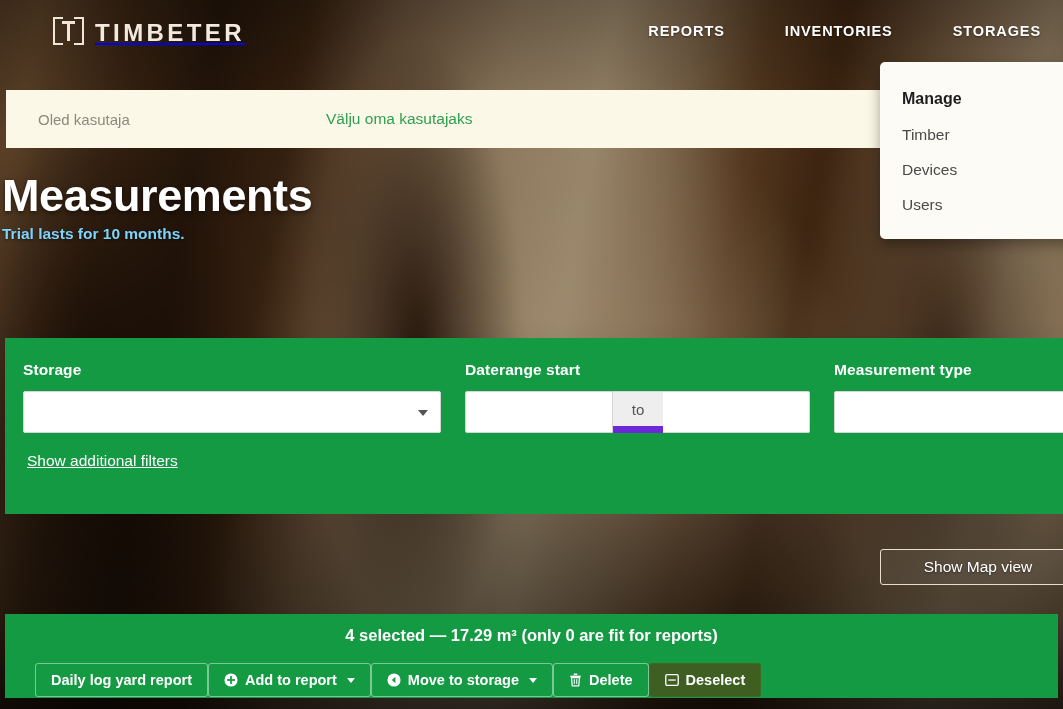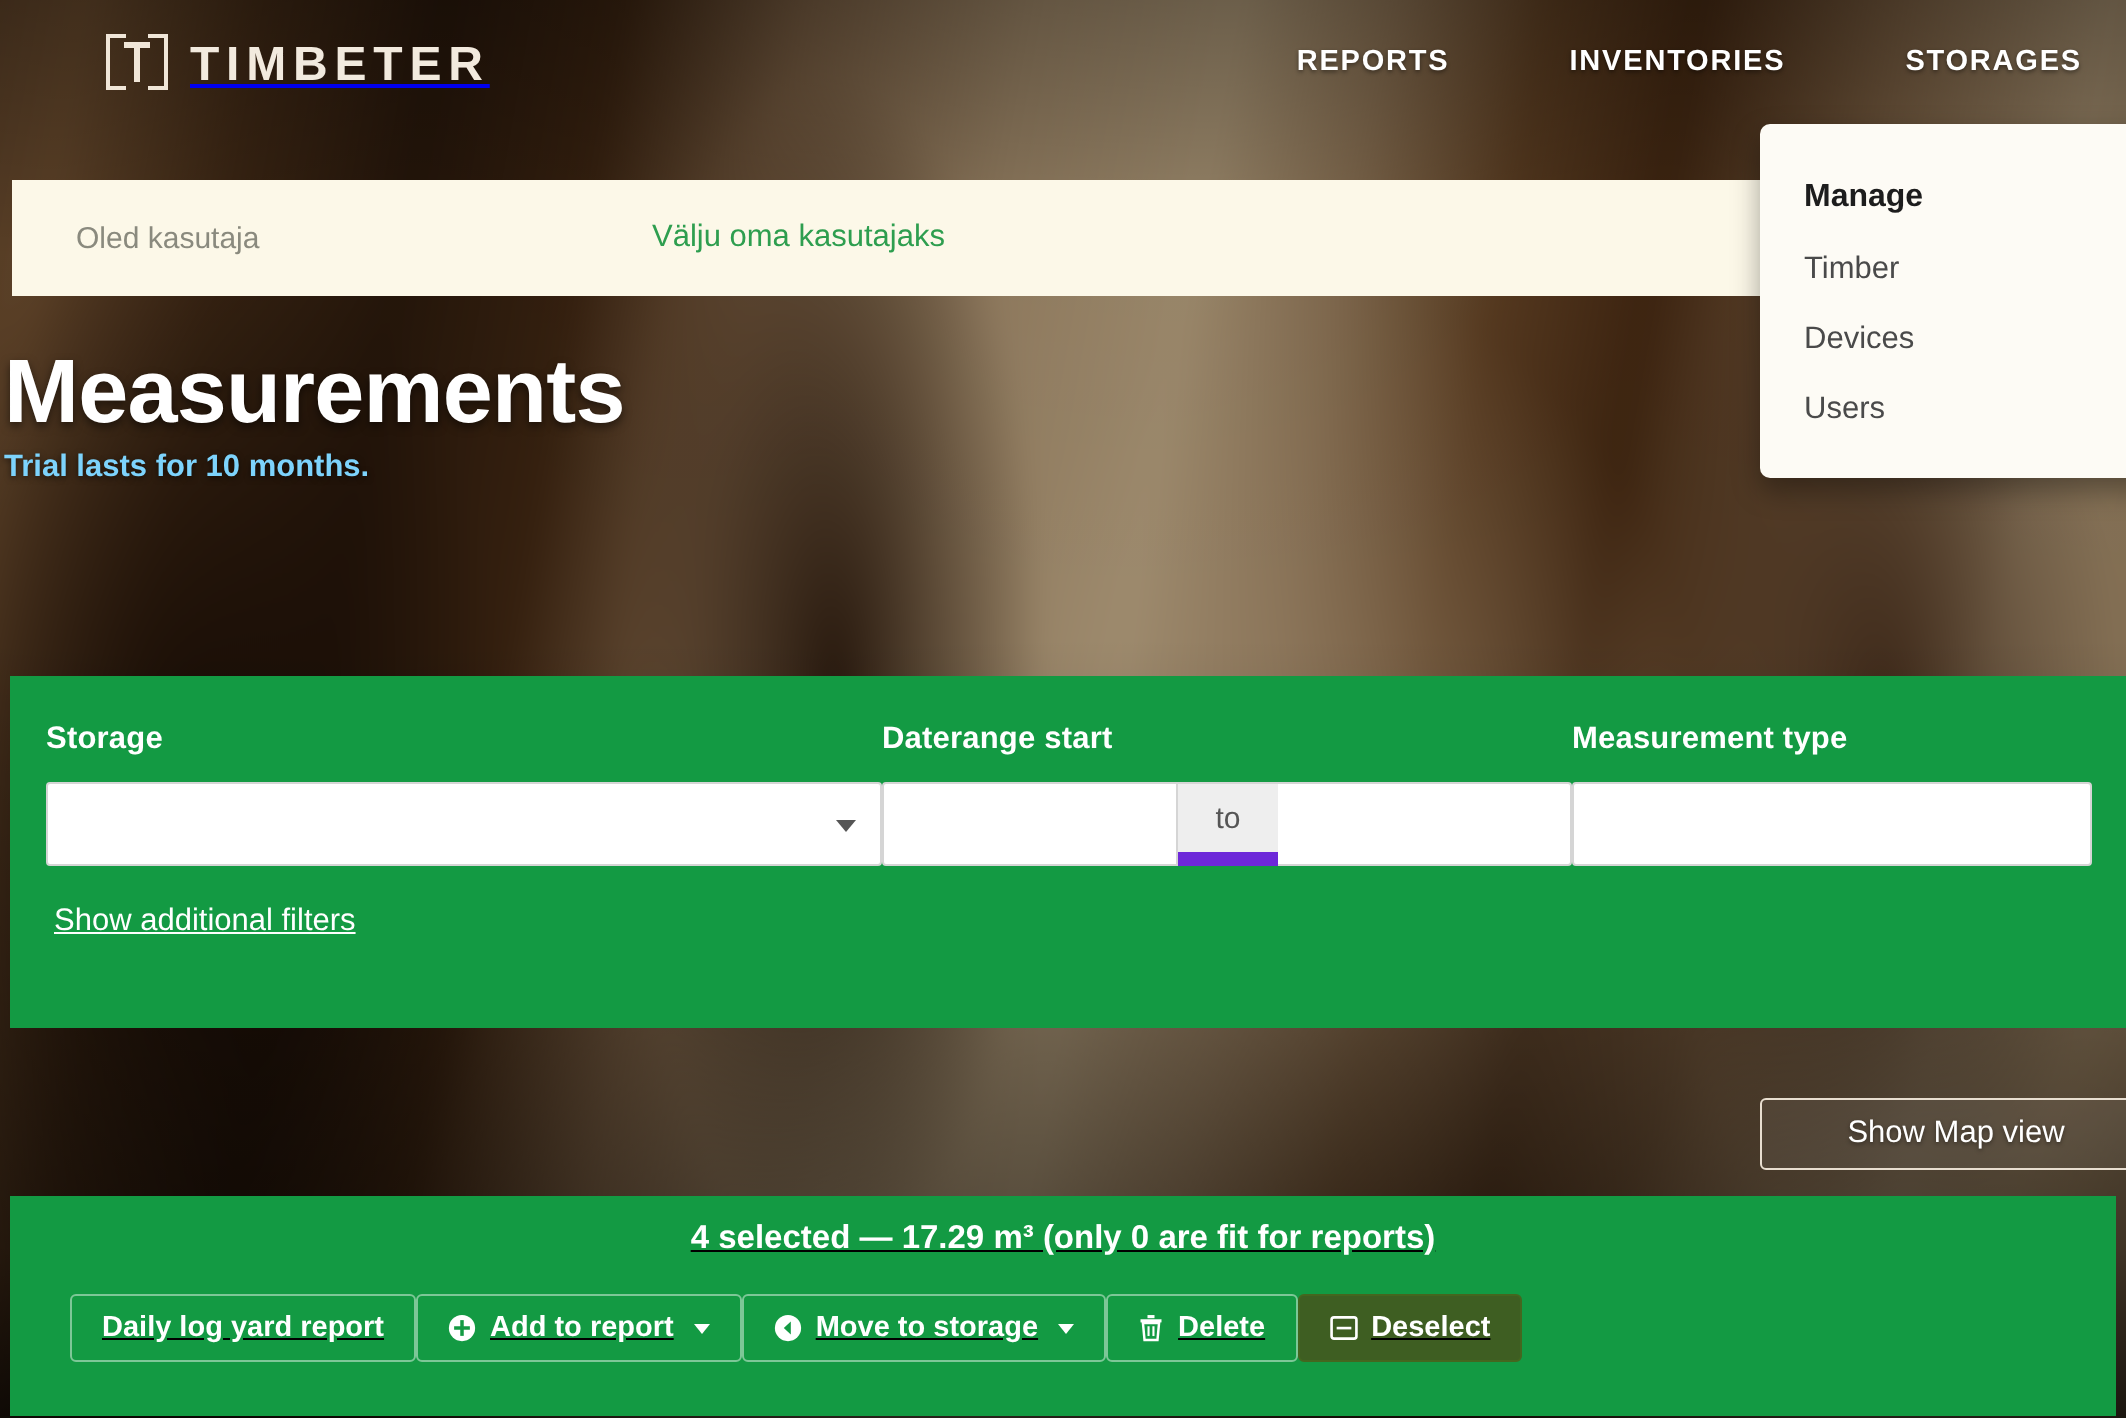--- a/index.html
+++ b/index.html
@@ -190,20 +190,21 @@
     position: absolute;
     top: 338px; left: 5px;
     width: 1058px;
     height: 176px;
     background: #139a43;
     z-index: 10;
   }
   .filters-inner {
     display: flex;
     padding: 23px 0 0 18px;
+    gap: 24px;
   }
   .field { display: flex; flex-direction: column; }
   .field-label {
     color: #ffffff;
     font-size: 15.5px;
     font-weight: bold;
     margin-bottom: 12px;
     letter-spacing: 0.1px;
   }
   .select-box {
@@ -283,27 +284,26 @@
     align-items: center;
     justify-content: center;
     cursor: pointer;
     z-index: 10;
     text-shadow: 0 1px 2px rgba(0,0,0,0.4);
   }
 
   
   .selbar {
     position: absolute;
-    left: 5px; bottom: 1px;
+    left: 5px; bottom: 11px;
     width: 1053px;
-    height: 110px;
+    height: 84px;
     background: #139a43;
     z-index: 15;
     padding-top: 12px;
-    text-decoration: underline;
   }
   .selbar-summary {
     text-align: center;
     color: #ffffff;
     font-size: 16.5px;
     font-weight: bold;
     margin-bottom: 18px;
   }
   .selbar-actions {
     display: flex;

